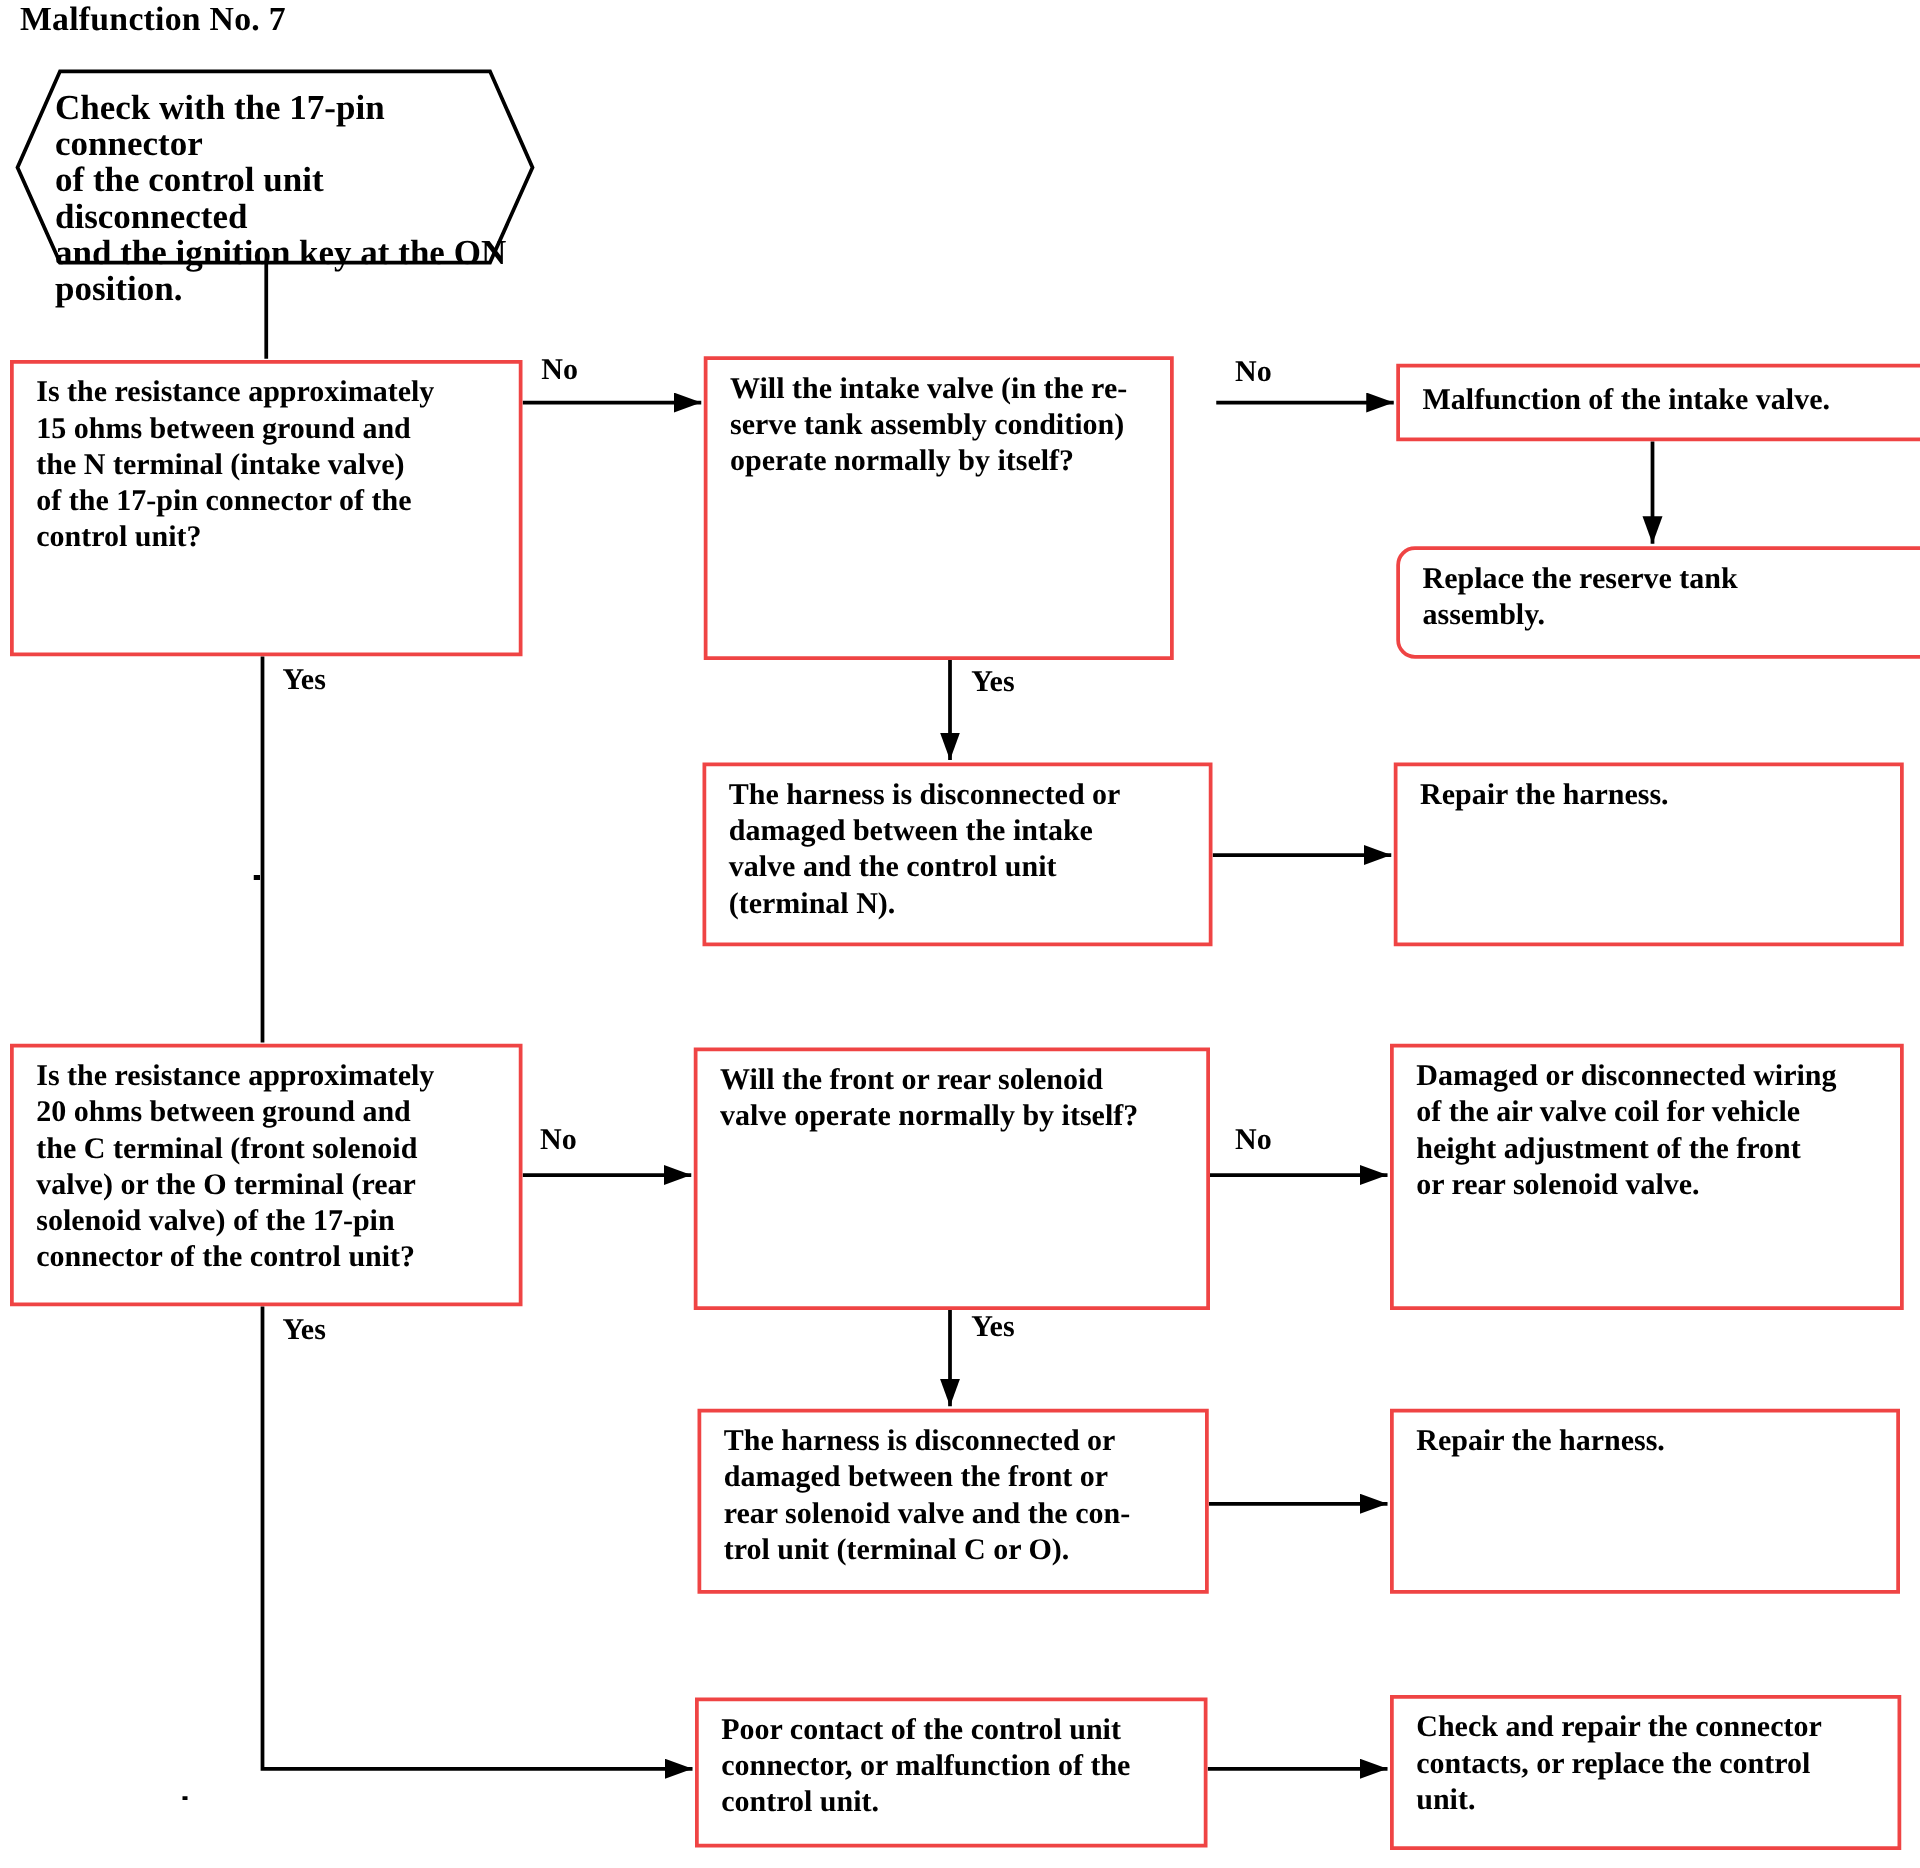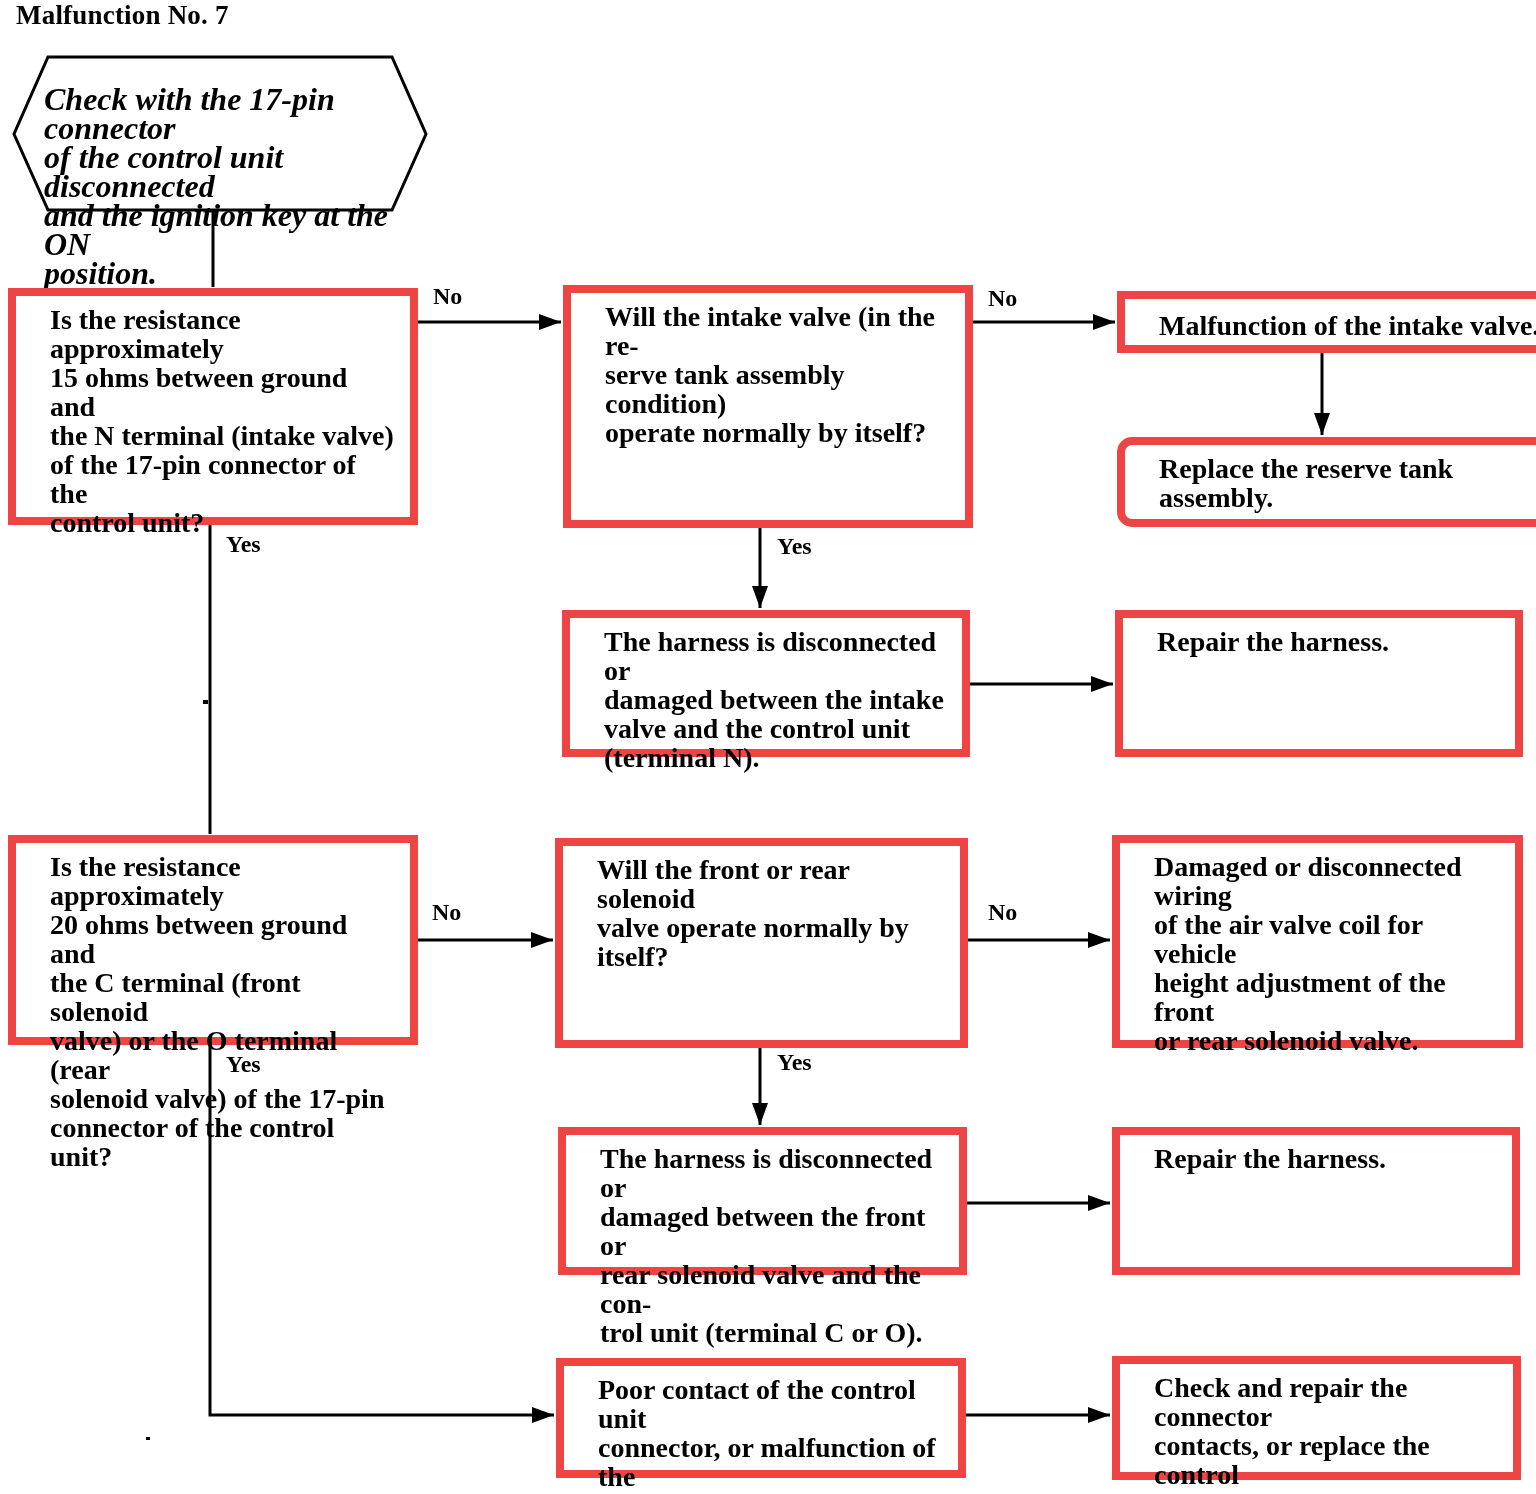--- a/index.html
+++ b/index.html
@@ -14,40 +14,39 @@
   }
   .page-title {
     position: absolute;
     left: 16px; top: 0px;
     font-size: 27px;
     font-weight: bold;
     letter-spacing: 0.2px;
   }
   .node {
     position: absolute;
-    border: 8px solid #ef4444;
+    border: 3px solid #ef4444;
     background: #fff;
     box-sizing: border-box;
-    font-size: 28px;
+    font-size: 24px;
     font-weight: bold;
     line-height: 29px;
     white-space: pre-line;
-    padding: 9px 12px 0 34px;
+    padding: 9px 12px 0 18px;
   }
   .hex-wrap { position: absolute; }
   .hex-wrap svg { position: absolute; left: 0; top: 0; }
   .hex-text {
     position: absolute;
-    left: 32px; top: 30px;
+    left: 32px; top: 17px;
     width: 370px;
-    font-size: 32px;
+    font-size: 28px;
     font-weight: bold;
     line-height: 29px;
     white-space: pre-line;
-    font-style: italic;
   }
   .edge-label {
     position: absolute;
     font-size: 24px;
     font-weight: bold;
   }
   #connectors {
     position: absolute;
     left: 0; top: 0;
     pointer-events: none;
@@ -100,21 +99,21 @@
 and the ignition key at the ON
 position.</div>
   </div>
 
   <div class="node" style="left:8px; top:288px; width:410px; height:237px;">Is the resistance approximately
 15 ohms between ground and
 the N terminal (intake valve)
 of the 17-pin connector of the
 control unit?</div>
 
-  <div class="node" style="left:563px; top:285px; width:410px; height:243px;">Will the intake valve (in the re-
+  <div class="node" style="left:563px; top:285px; width:376px; height:243px;">Will the intake valve (in the re-
 serve tank assembly condition)
 operate normally by itself?</div>
 
   <div class="node" style="left:1117px; top:291px; width:448px; height:62px; padding-top:12px;">Malfunction of the intake valve.</div>
 
   <div class="node" style="left:1117px; top:437px; width:483px; height:90px;border-radius:15px;">Replace the reserve tank
 assembly.</div>
 
   <div class="node" style="left:562px; top:610px; width:408px; height:147px;">The harness is disconnected or
 damaged between the intake

